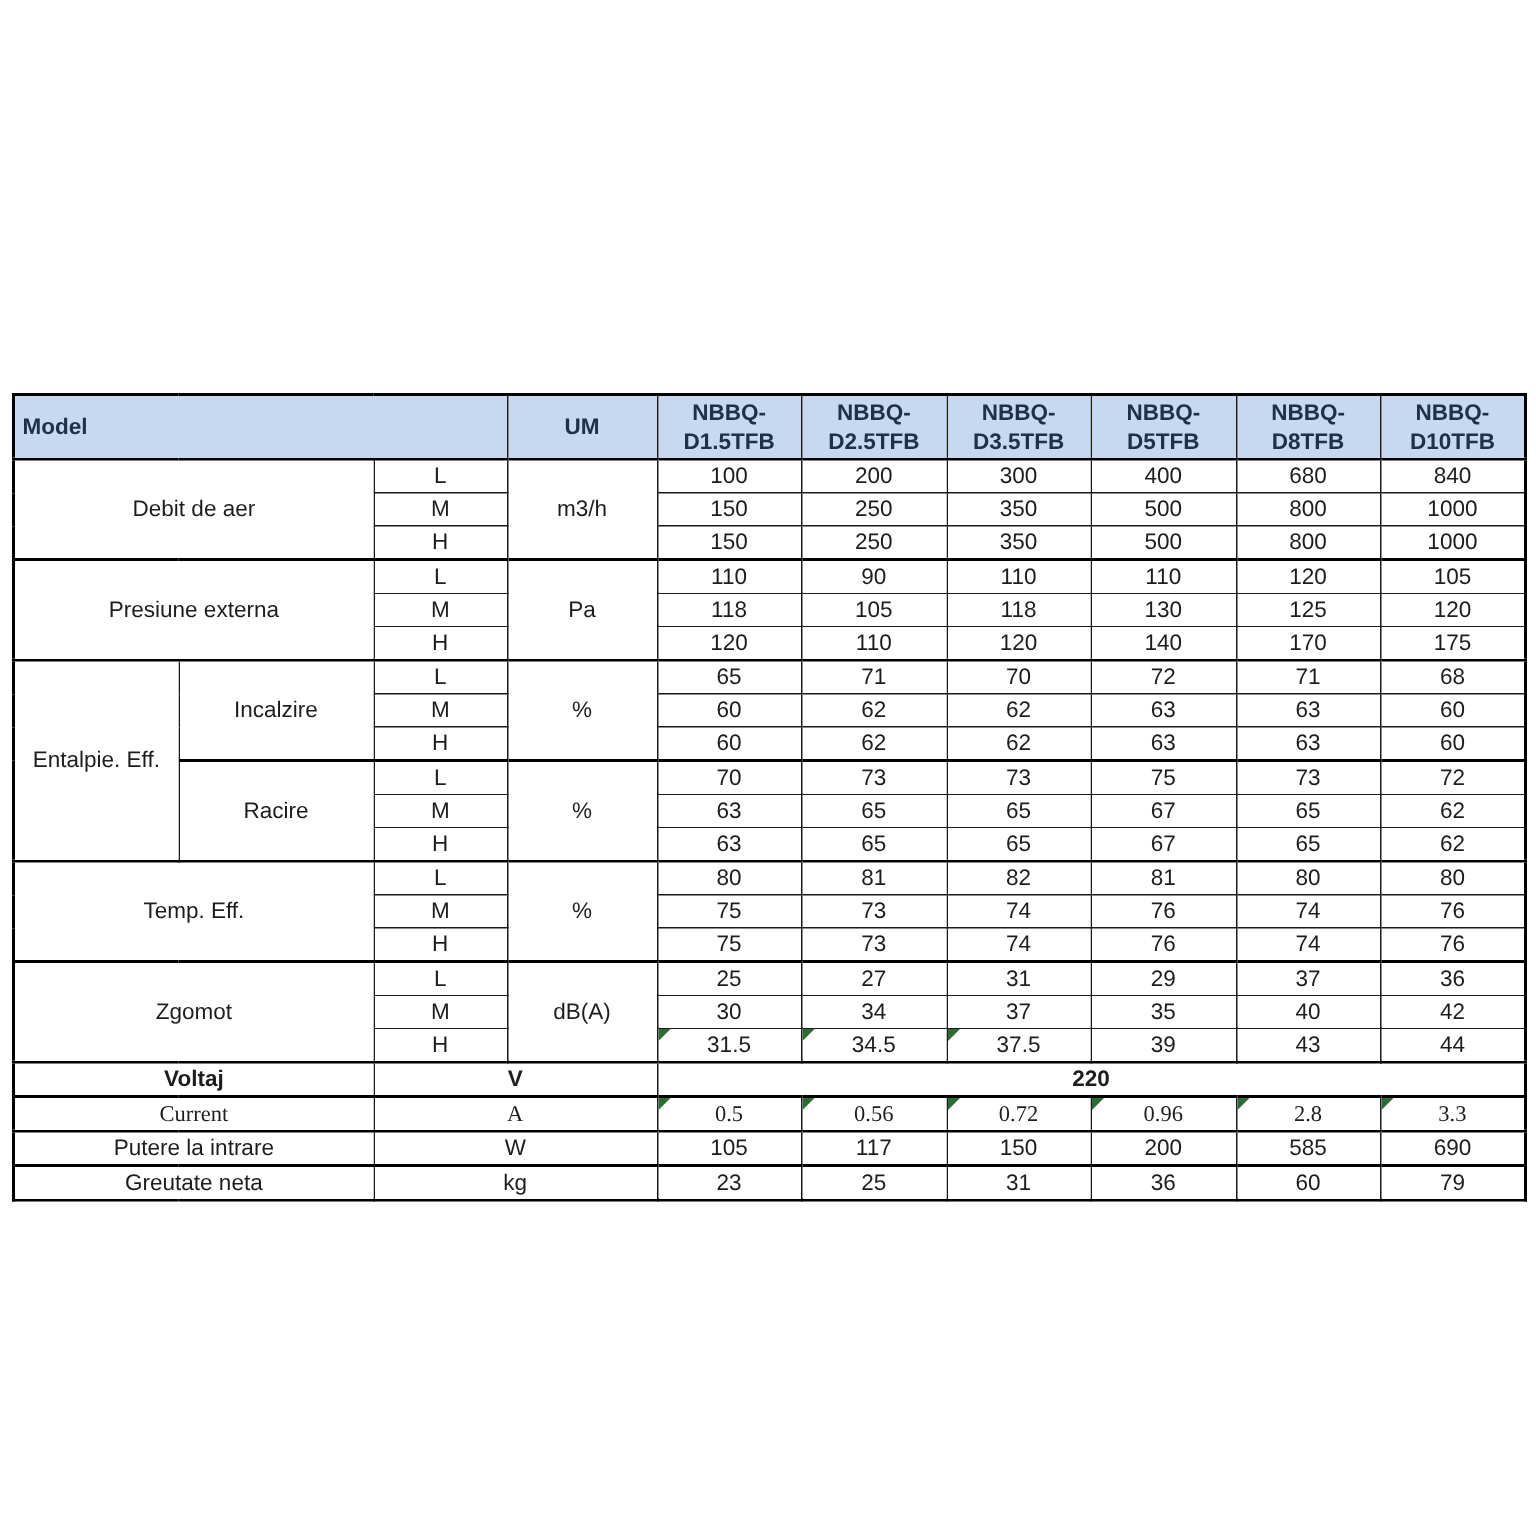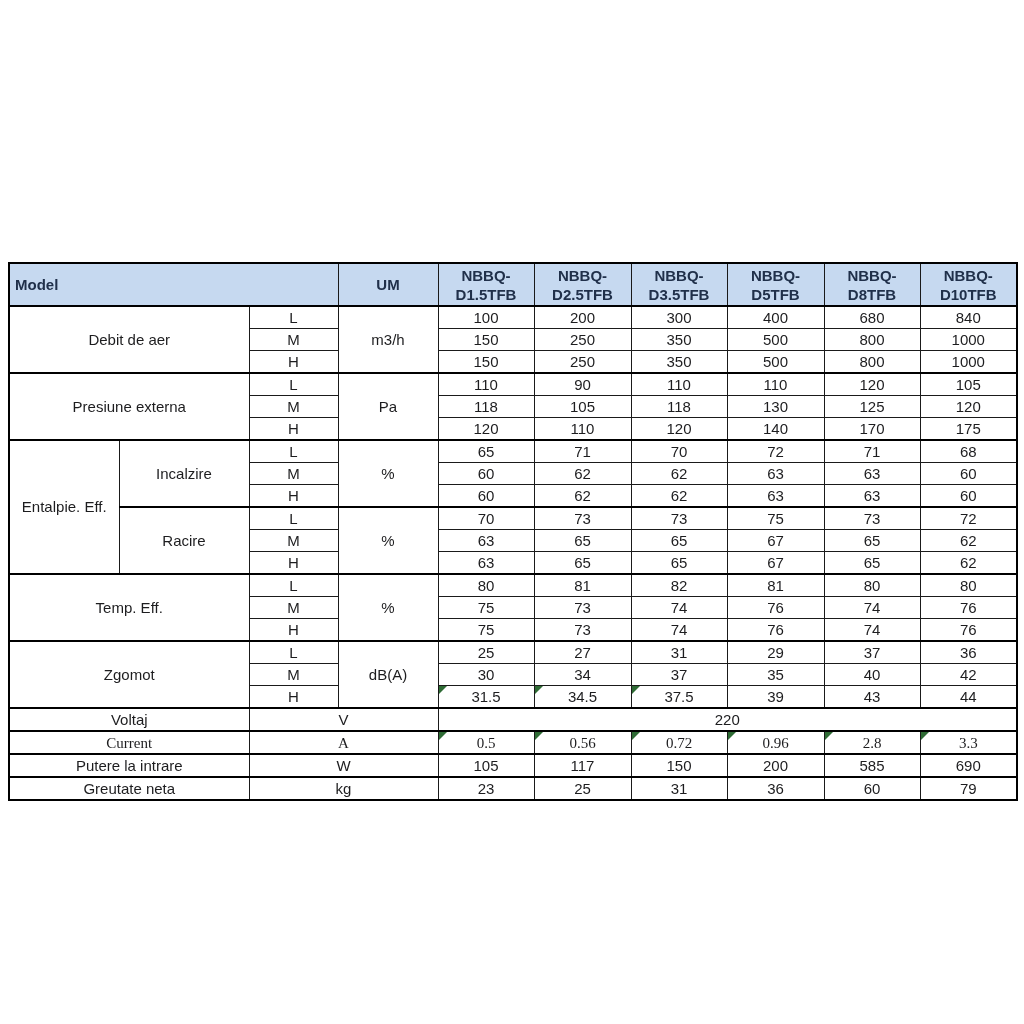--- a/index.html
+++ b/index.html
@@ -280,21 +280,21 @@
           </tr>
           <tr>
             <td class="level-cell">H</td>
             <td class="value-cell first-data">31.5<span class="flag-tri"></span></td>
             <td class="value-cell">34.5<span class="flag-tri"></span></td>
             <td class="value-cell">37.5<span class="flag-tri"></span></td>
             <td class="value-cell">39</td>
             <td class="value-cell">43</td>
             <td class="value-cell">44</td>
           </tr>
-          <tr class="group-start" style="height: 19px;">
+          <tr class="group-start" style="height: 19px; font-weight: bold;">
             <td class="label-cell" colspan="2">Voltaj</td>
             <td class="um-cell" colspan="2">V</td>
             <td class="value-cell first-data" colspan="6">220</td>
           </tr>
           <tr class="group-start" style="height: 19px; font-family: Liberation Serif, serif;">
             <td class="label-cell" colspan="2">Current</td>
             <td class="um-cell" colspan="2">A</td>
             <td class="value-cell first-data">0.5<span class="flag-tri"></span></td>
             <td class="value-cell">0.56<span class="flag-tri"></span></td>
             <td class="value-cell">0.72<span class="flag-tri"></span></td>

